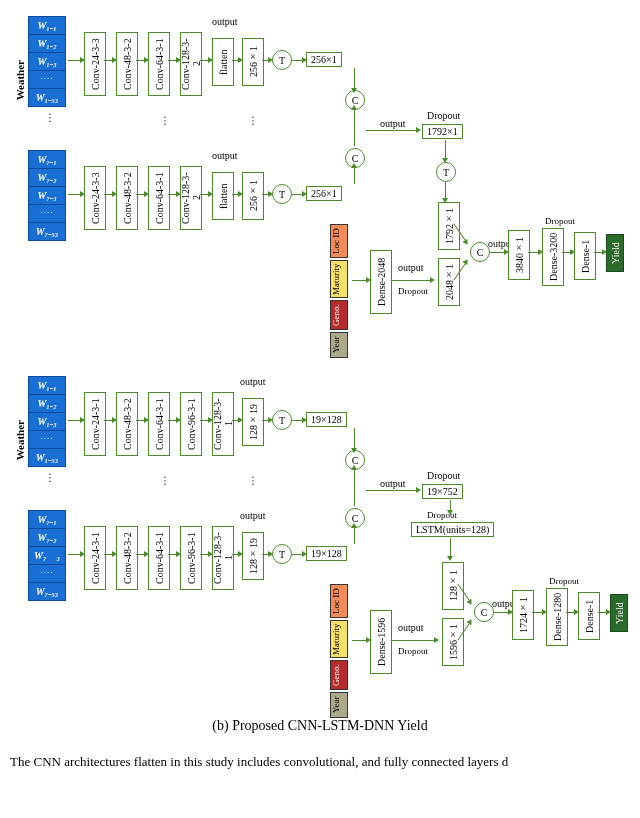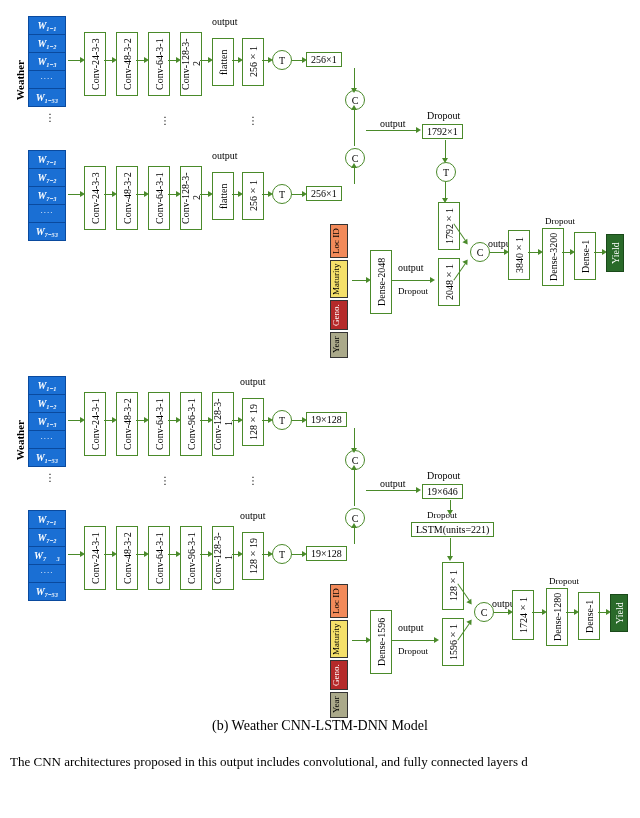--- a/index.html
+++ b/index.html
@@ -361,24 +361,24 @@
 
   <div class="op-circle" style="left:335px;top:80px;">C</div>
   <div class="arrow-v" style="left:344px;top:58px;height:20px;"></div>
   <div class="op-circle" style="left:335px;top:138px;">C</div>
   <div class="arrow-v up" style="left:344px;top:100px;height:36px;"></div>
   <div class="arrow-v up" style="left:344px;top:158px;height:16px;"></div>
 
   <div class="arrow-h" style="left:356px;top:120px;width:50px;"></div>
   <span class="label-text" style="left:370px;top:108px;">output</span>
   <span class="label-text" style="left:417px;top:100px;">Dropout</span>
-  <div class="hblock" style="left:412px;top:114px;">19×646</div>
+  <div class="hblock" style="left:412px;top:114px;">19×752</div>
   <div class="arrow-v" style="left:440px;top:130px;height:10px;"></div>
   <span class="label-text" style="left:417px;top:140px;font-size:9px;">Dropout</span>
-  <div class="hblock" style="left:401px;top:152px;">LSTM(units=221)</div>
+  <div class="hblock" style="left:401px;top:152px;">LSTM(units=128)</div>
   <div class="arrow-v" style="left:440px;top:168px;height:18px;"></div>
   <div class="vblock small" style="left:432px;top:192px;height:40px;">128×1</div>
 
   <div class="feat-stack" style="left:320px;top:214px;">
     <span class="feat-box feat-loc">Loc ID</span><br>
     <span class="feat-box feat-mat">Maturity</span><br>
     <span class="feat-box feat-gen">Geno.</span><br>
     <span class="feat-box feat-yr">Year</span>
   </div>
   <div class="arrow-h" style="left:342px;top:270px;width:14px;"></div>
@@ -396,16 +396,16 @@
   <div class="vblock small" style="left:502px;top:220px;height:42px;">1724×1</div>
   <div class="arrow-h" style="left:522px;top:242px;width:10px;"></div>
   <span class="label-text" style="left:539px;top:206px;font-size:9px;">Dropout</span>
   <div class="vblock" style="left:536px;top:218px;height:50px;">Dense-1280</div>
   <div class="arrow-h" style="left:556px;top:242px;width:8px;"></div>
   <div class="vblock small" style="left:568px;top:222px;height:40px;">Dense-1</div>
   <div class="arrow-h" style="left:588px;top:242px;width:8px;"></div>
   <div class="yield-box" style="left:600px;top:224px;">Yield</div>
 
 </div>
-<div class="caption">(b) Weather CNN-LSTM-DNN Model</div>
+<div class="caption">(b) Proposed CNN-LSTM-DNN Yield</div>
 </div>
 
-<div class="footer-text">The CNN architectures proposed in this output includes convolutional, and fully connected layers d</div>
+<div class="footer-text">The CNN architectures flatten in this study includes convolutional, and fully connected layers d</div>
 
 </body></html>

